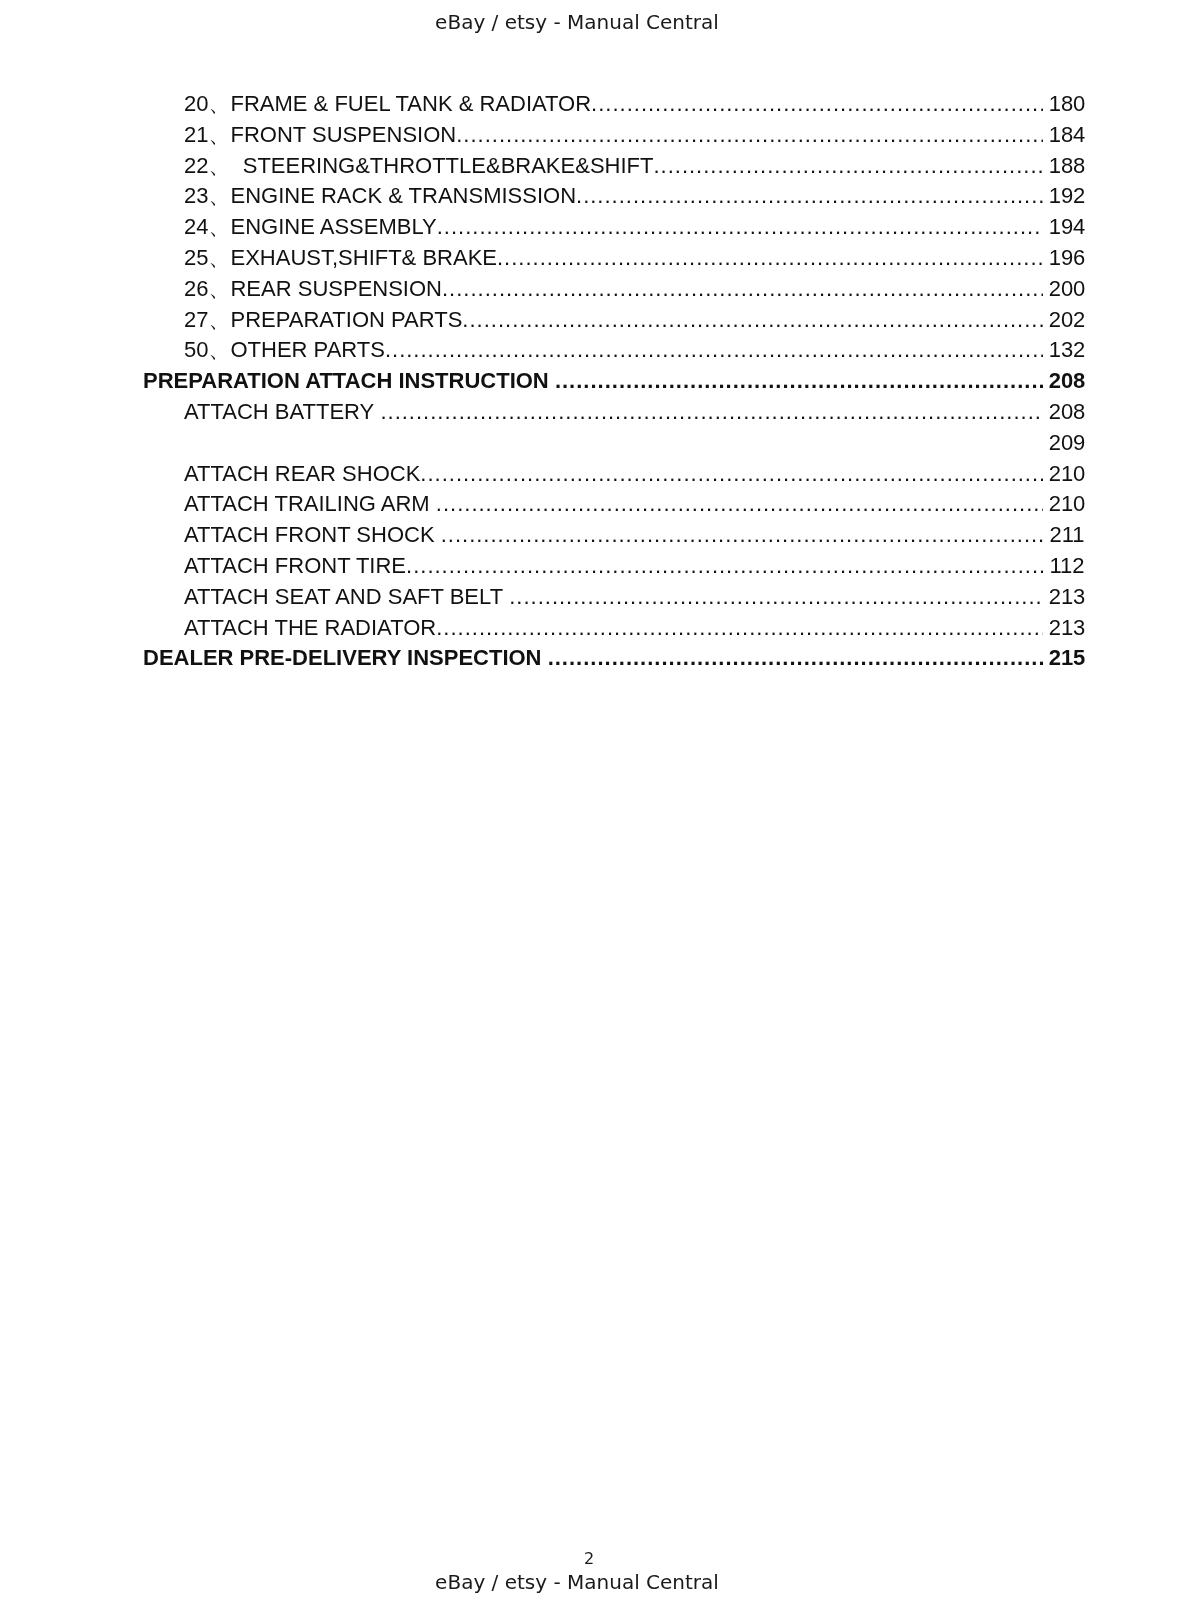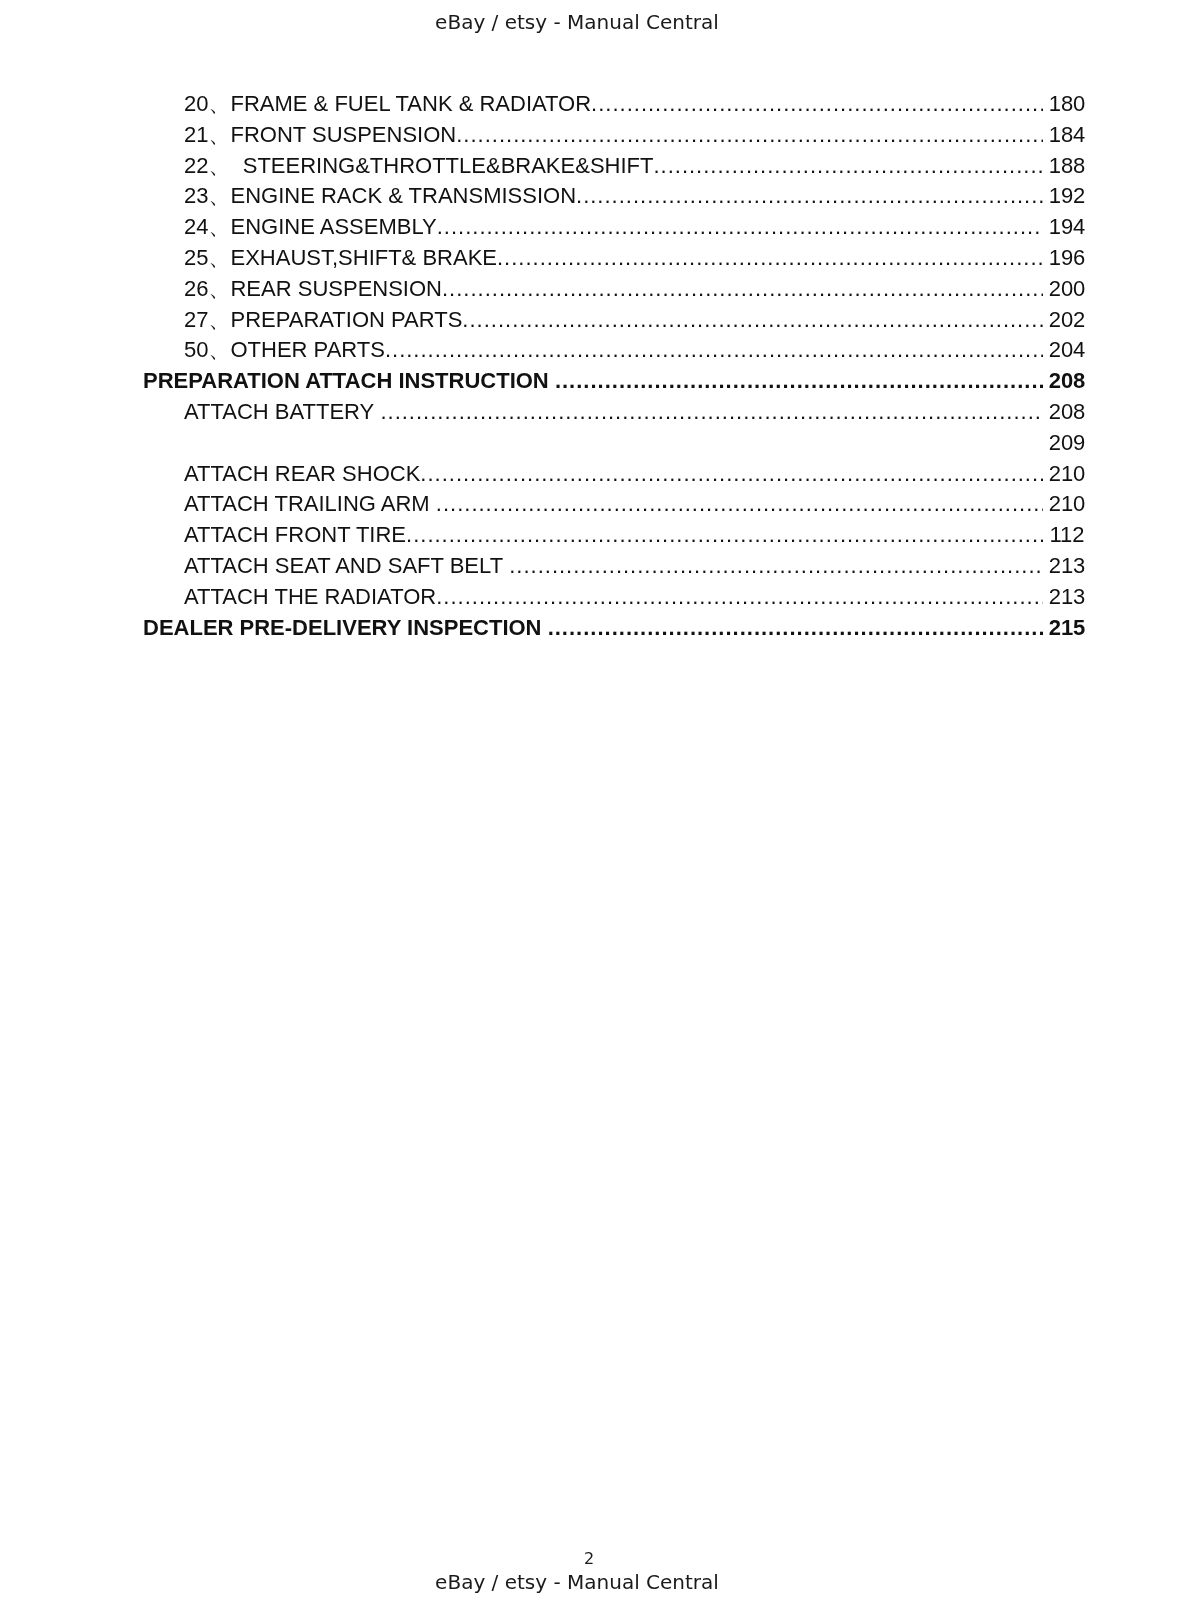--- a/index.html
+++ b/index.html
@@ -103,21 +103,21 @@
         <span class="leader"></span>
       </div>
       <span class="page">202</span>
     </div>
   <div class="toc-row">
       <div class="label-wrap">
         <span class="num">50、</span>
         <span class="title">OTHER PARTS</span>
         <span class="leader"></span>
       </div>
-      <span class="page">204</span>
+      <span class="page">132</span>
     </div>
   <div class="toc-row bold">
       <div class="label-wrap"><span class="title">PREPARATION ATTACH INSTRUCTION</span>&nbsp;<span class="leader"></span></div>
       <span class="page">208</span>
     </div>
   <div class="toc-row">
       <div class="label-wrap"><span class="title">ATTACH BATTERY</span>&nbsp;<span class="leader"></span></div>
       <span class="page">208</span>
     </div>
   <div class="toc-row">
@@ -126,20 +126,24 @@
   <div class="toc-row">
       <div class="label-wrap">
         <span class="title">ATTACH REAR SHOCK</span>
         <span class="leader"></span>
       </div>
       <span class="page">210</span>
     </div>
   <div class="toc-row">
       <div class="label-wrap"><span class="title">ATTACH TRAILING ARM</span>&nbsp;<span class="leader"></span></div>
       <span class="page">210</span>
+    </div>
+  <div class="toc-row">
+      <div class="label-wrap"><span class="title">ATTACH FRONT SHOCK</span>&nbsp;<span class="leader"></span></div>
+      <span class="page">211</span>
     </div>
   <div class="toc-row">
       <div class="label-wrap">
         <span class="title">ATTACH FRONT TIRE</span>
         <span class="leader"></span>
       </div>
       <span class="page">112</span>
     </div>
   <div class="toc-row">
       <div class="label-wrap"><span class="title">ATTACH SEAT AND SAFT BELT</span>&nbsp;<span class="leader"></span></div>

